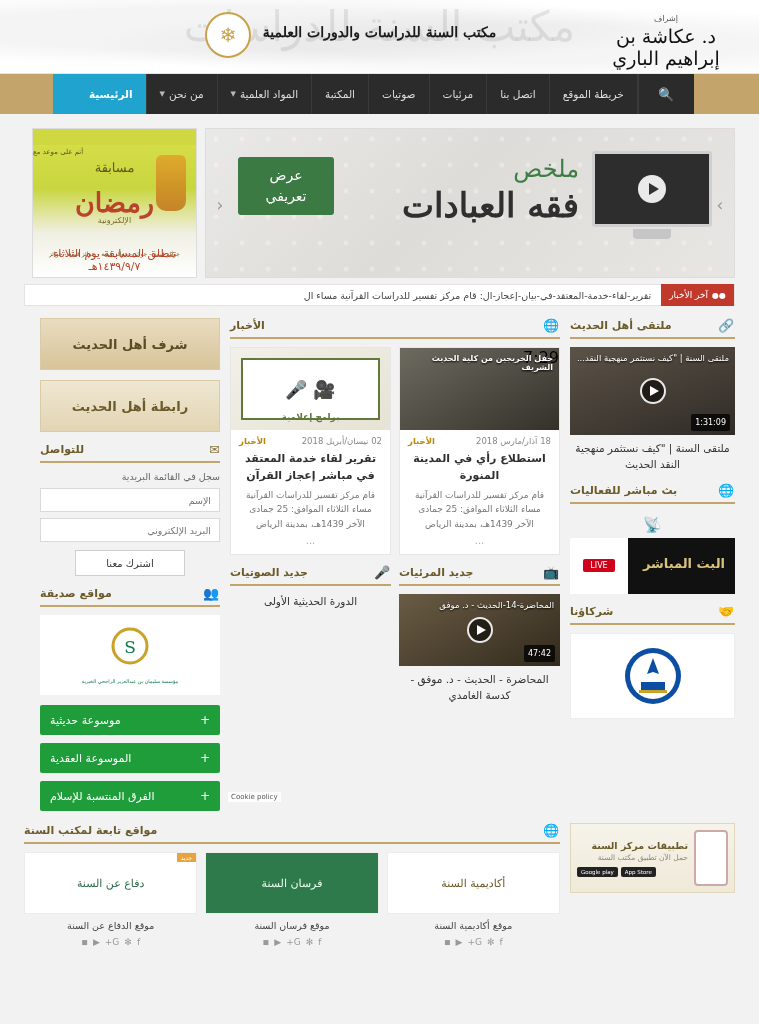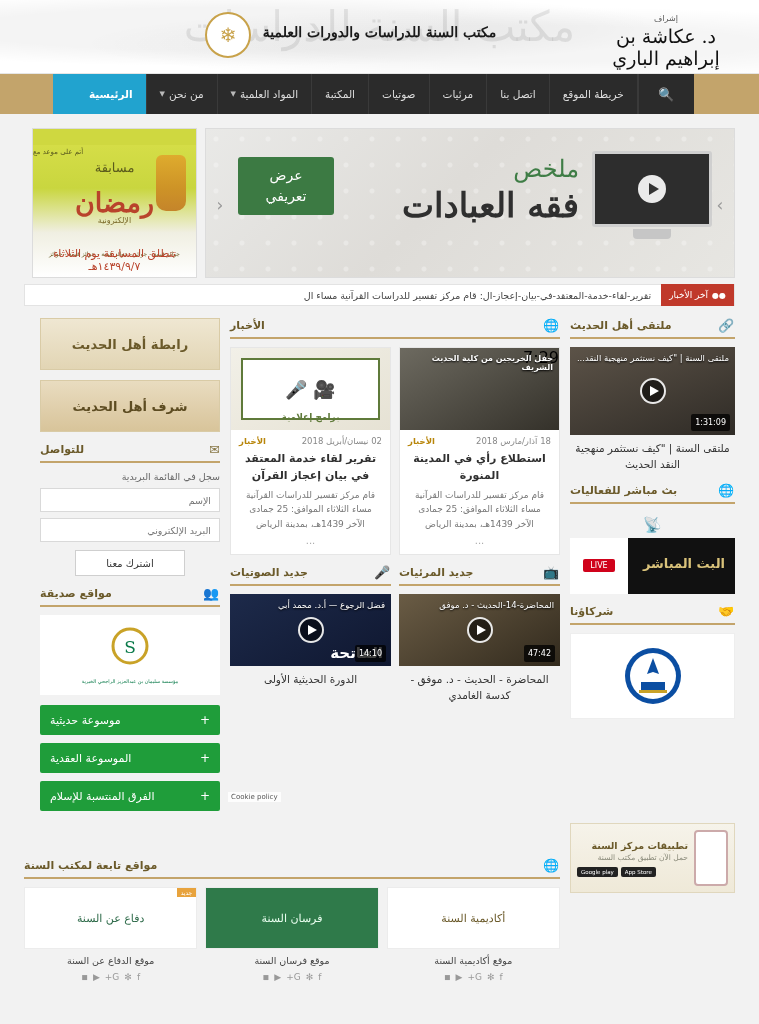--- a/index.html
+++ b/index.html
@@ -286,21 +286,21 @@
   }
   .apps-text { flex: 1; text-align: right; }
   .apps-text .at1 { font-size: 9.5px; color: #6b5a2a; font-weight: bold; }
   .apps-text .at2 { font-size: 7.5px; color: #8a8a7a; margin-top: 2px; }
   .store-badges { display: flex; flex-direction: row-reverse; gap: 3px; margin-top: 5px; }
   .store-badge {
     background: #222; color: #fff; font-size: 5.5px; padding: 2px 4px; border-radius: 2px; white-space: nowrap;
   }
   .phone-mock { width: 34px; height: 56px; background: #fff; border: 2px solid #caa; border-radius: 4px; }
 
-  .sites-box { flex: 1; margin-top: 35px; }
+  .sites-box { flex: 1; }
   .sites-grid { display: flex; flex-direction: row-reverse; gap: 8px; }
   .site-card { flex: 1; text-align: center; }
   .site-logo-box {
     height: 62px; display: flex; align-items: center; justify-content: center;
     border: 1px solid #ececec; background: #fff;
   }
   .site-logo-box.green { background: #2f7a4a; }
   .site-name { font-size: 9.5px; color: #444; margin-top: 6px; }
   .socials { display: flex; flex-direction: row-reverse; gap: 5px; justify-content: center; margin-top: 6px; color: #999; font-size: 9px; }
 
@@ -470,21 +470,21 @@
               <div style="position:absolute;inset:10px;border:2px solid #5f7a3a;background:#fff;display:flex;align-items:center;justify-content:center;gap:6px;">
                 <span style="font-size:18px;color:#5f7a3a;">🎥</span>
                 <span style="font-size:18px;color:#5f7a3a;">🎤</span>
               </div>
               <div style="position:absolute;bottom:8px;left:0;right:0;text-align:center;font-size:9px;color:#5f7a3a;font-weight:bold;">برامج إعلامية</div>
             </div>
             <div class="news-meta">
               <span class="nm-tag">الأخبار</span>
               <span class="nm-date">02 نيسان/أبريل 2018</span>
             </div>
-            <div class="news-title">تقرير لقاء خدمة المعتقد في بيان إعجاز القرآن</div>
+            <div class="news-title">تقرير لقاء خدمة المعتقد في مباشر إعجاز القرآن</div>
             <div class="news-body">قام مركز تفسير للدراسات القرآنية مساء الثلاثاء الموافق: 25 جمادى الآخر 1439هـ، بمدينة الرياض</div>
             <div class="news-more">...</div>
           </div>
 
           <div class="news-item">
             <div class="ni-thumb" style="background:linear-gradient(150deg,#6d6a60,#34312a);">
               <div style="position:absolute;top:6px;right:6px;left:6px;color:#fff;font-size:8px;text-align:right;text-shadow:0 1px 2px #000;font-weight:bold;">حفل الخريجين من كلية الحديث الشريف</div>
               <div class="ov-play"></div>
               <div class="dur">7:29</div>
             </div>
@@ -499,50 +499,44 @@
 
         </div>
       </div>
 
       <div class="two-cards">
         <div class="mini-card">
           <div class="sec-head">
             <span class="sec-title">جديد الصوتيات</span>
             <span class="sec-icon">🎤</span>
           </div>
-          <div class="thumb mini-thumb audio-thumb">
-            <div class="caption-ar">فضل الرجوع — أ.د. محمد أبي</div>
-            <div style="position:absolute;bottom:4px;right:8px;color:#fff;font-size:15px;font-weight:bold;">الفاتحة</div>
-            <div class="ov-play"></div>
-            <div class="dur">14:10</div>
-          </div>
           <div class="cap-text">الدورة الحديثية الأولى</div>
         </div>
 
         <div class="mini-card">
           <div class="sec-head">
             <span class="sec-title">جديد المرئيات</span>
             <span class="sec-icon">📺</span>
           </div>
           <div class="thumb mini-thumb video-thumb">
             <div class="caption-ar">المحاضرة-14-الحديث - د. موفق</div>
             <div class="ov-play"></div>
             <div class="dur">47:42</div>
           </div>
           <div class="cap-text">المحاضرة - الحديث - د. موفق - كدسة الغامدي</div>
         </div>
       </div>
     </div>
 
     <div class="col-left">
+      <div class="gold-banner dark">
+        <span>شرف أهل الحديث</span>
+      </div>
       <div class="gold-banner">
         <span>رابطة أهل الحديث</span>
-      </div>
-      <div class="gold-banner dark">
-        <span>شرف أهل الحديث</span>
       </div>
 
       <div>
         <div class="sec-head">
           <span class="sec-title">للتواصل</span>
           <span class="sec-icon">✉</span>
         </div>
         <div style="font-size:9.5px;color:#666;text-align:right;">سجل في القائمة البريدية</div>
         <div class="form-row">
           <input class="form-input" type="text" placeholder="الإسم" style="">

